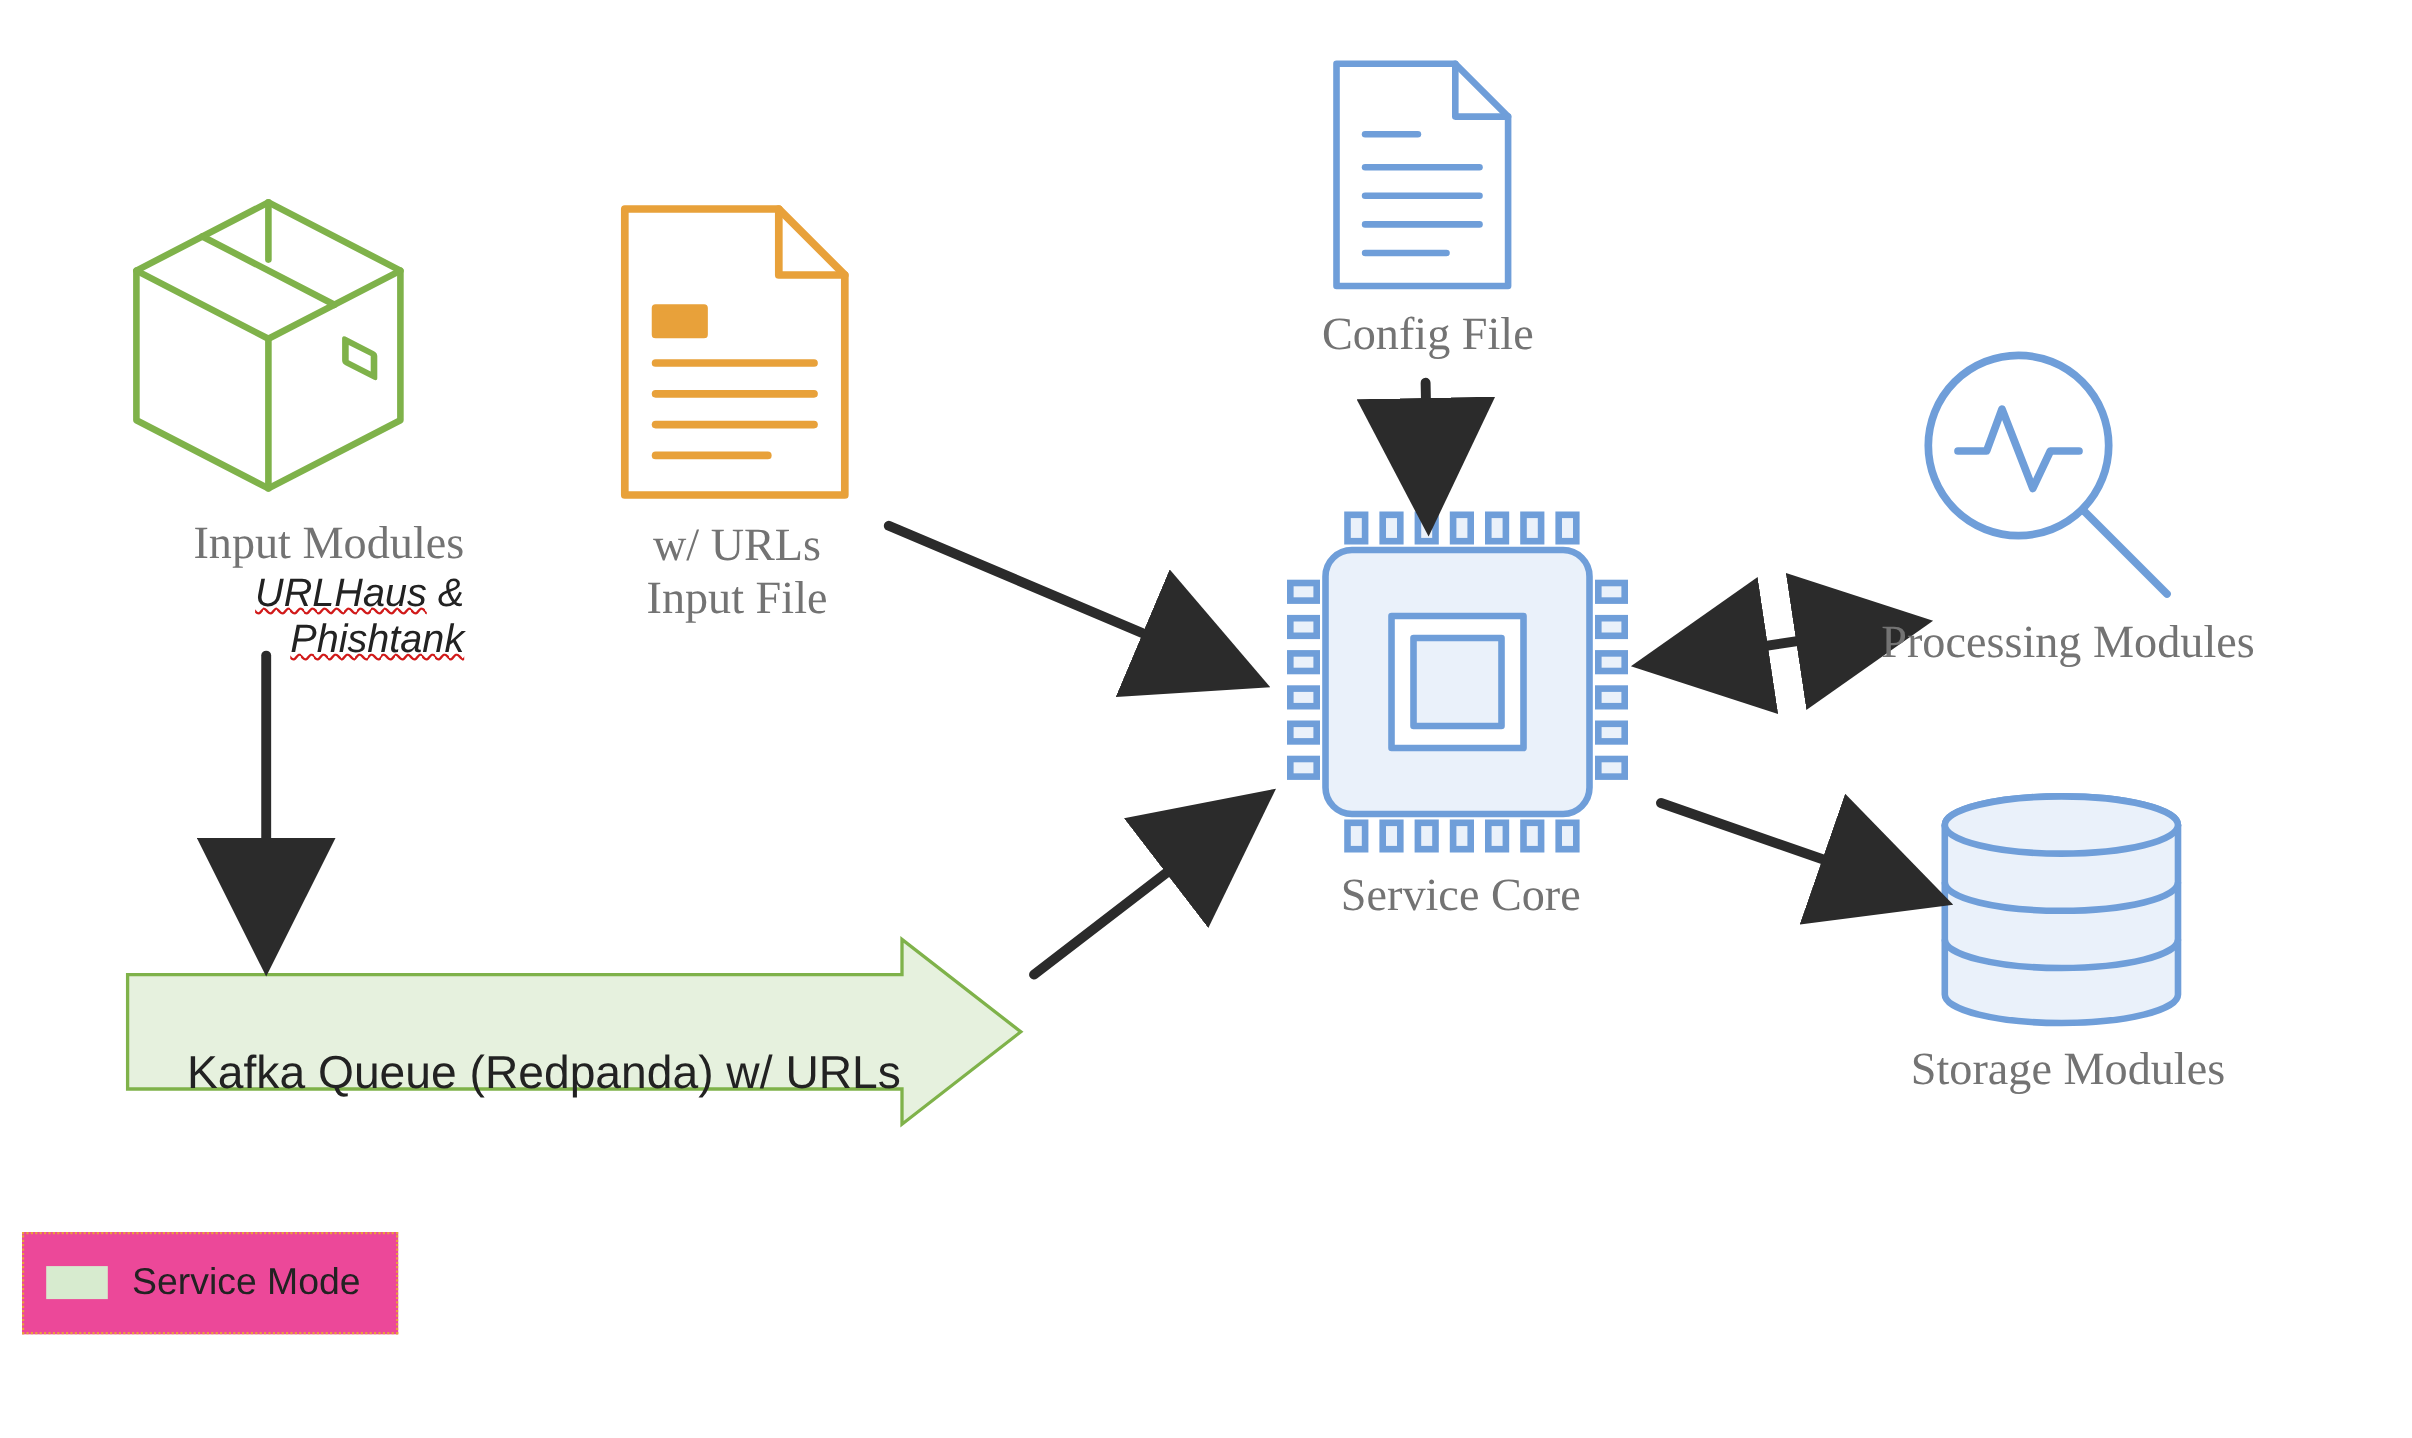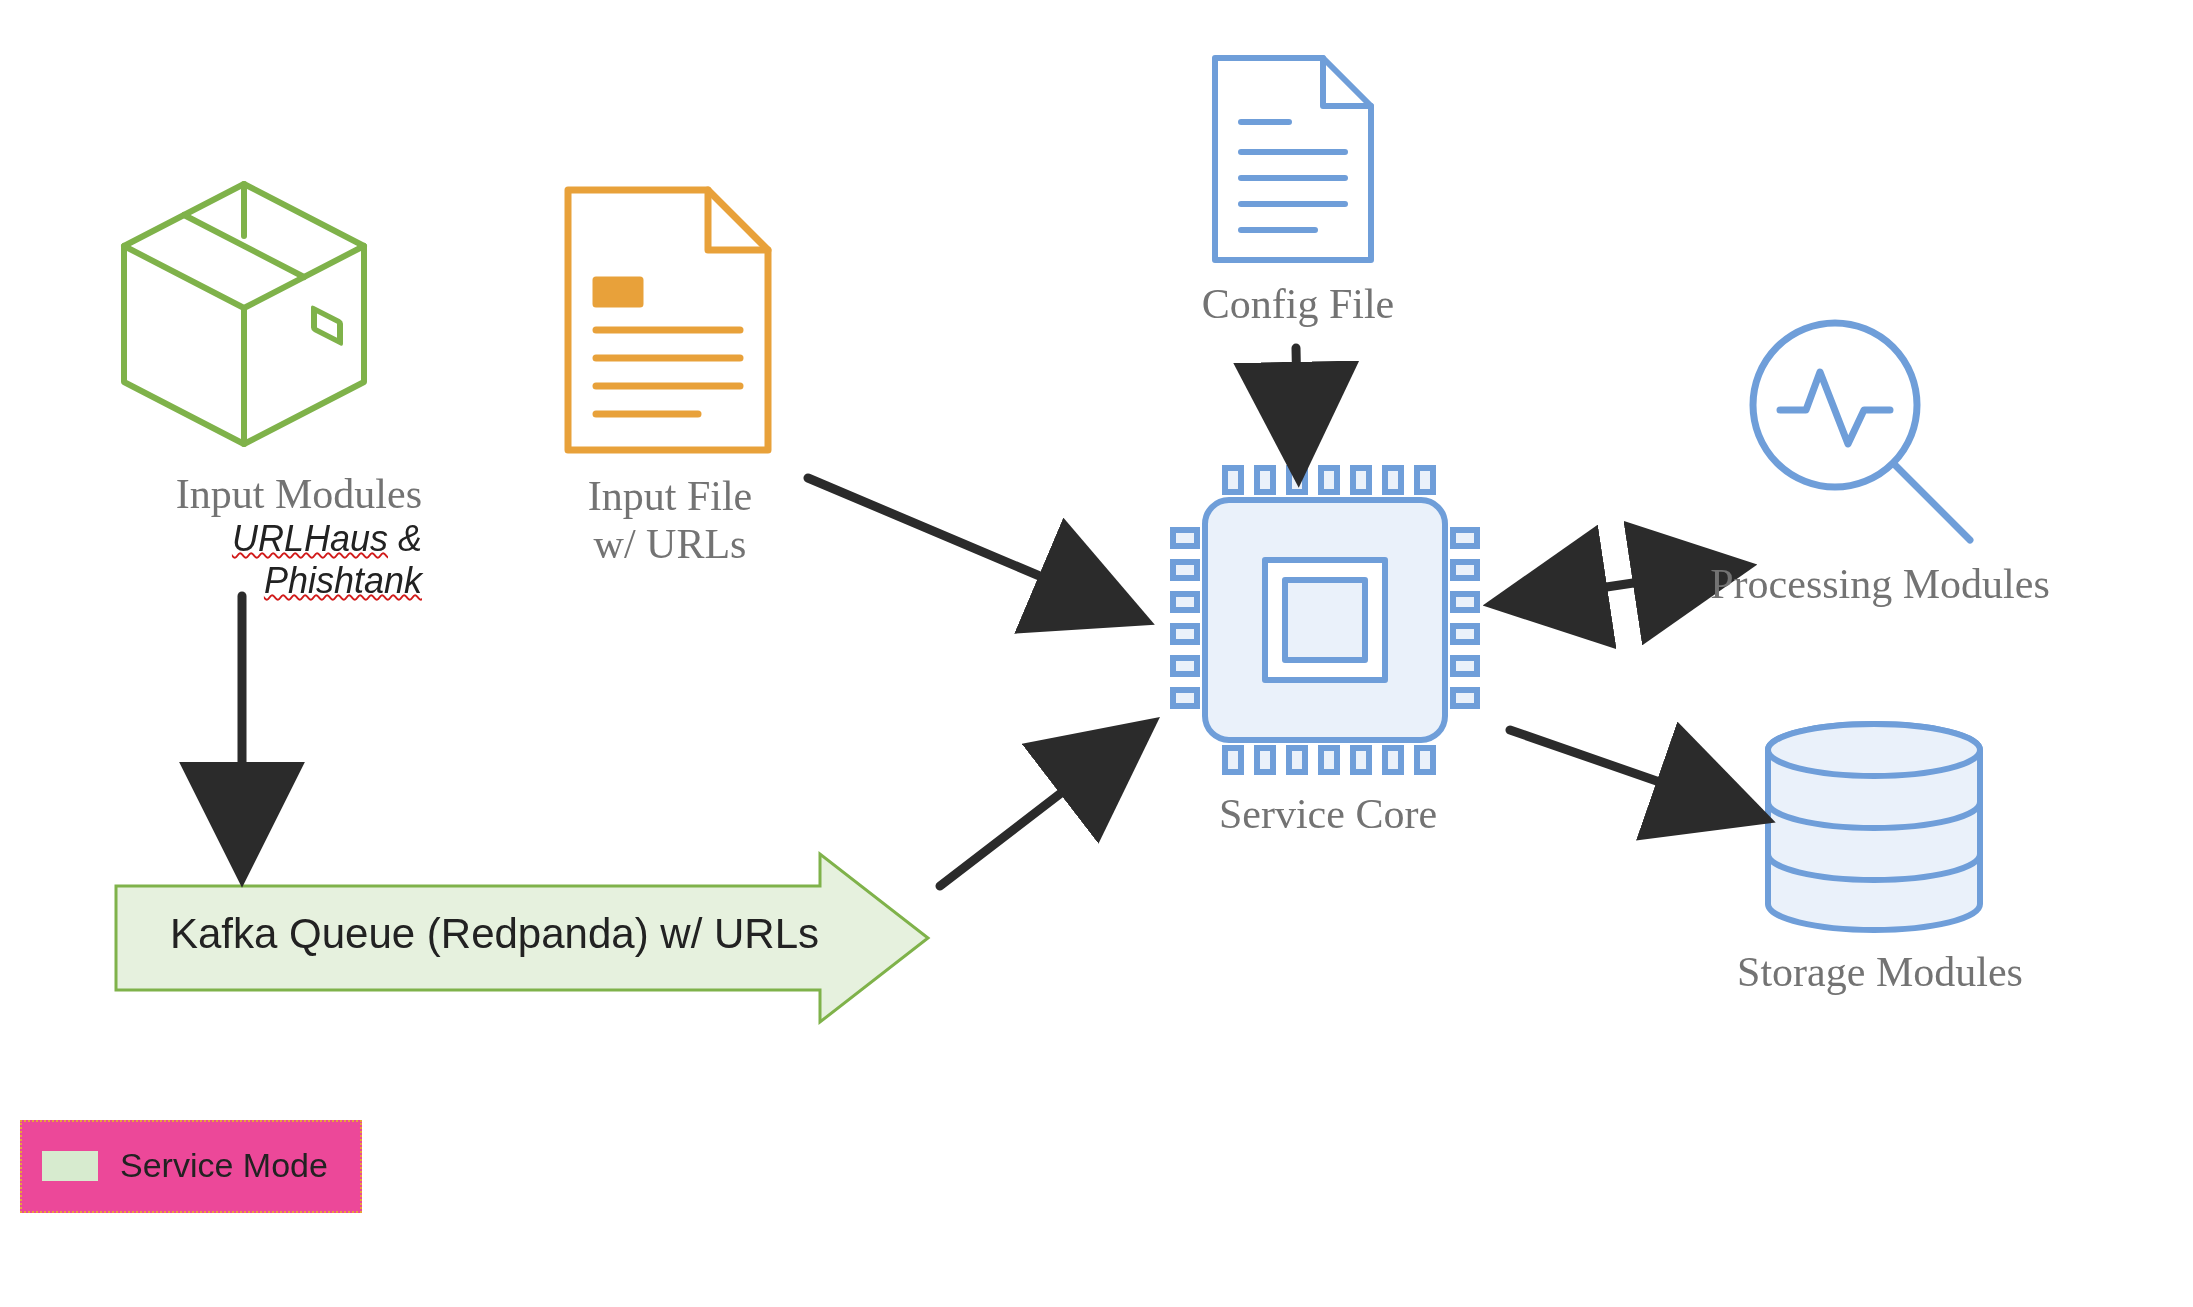--- a/index.html
+++ b/index.html
@@ -54,20 +54,21 @@
     position: absolute;
     left: 0; top: 0;
     width: 2193px;
     height: 1307px;
     pointer-events: none;
   }
   .kafka-text {
     position: absolute;
     font-size: 42px;
     color: #222;
+    margin-top: 41px;
   }
 </style>
 </head>
 <body>
 
 <svg class="canvas" viewBox="0 0 2193 1307">
   <defs>
 
     <marker id="ah" viewBox="0 0 20 20" refX="14" refY="10" markerWidth="14" markerHeight="14" orient="auto-start-reverse">
       <path d="M0,0 L20,10 L0,20 Z" fill="#2b2b2b"></path>
@@ -196,22 +197,22 @@
 </svg>
 
 <div class="node" style="left:92px; top:470px; width:330px; text-align:right;">
   <div class="label-main">Input Modules</div>
   <div class="label-sub">
     <span class="wavy">URLHaus</span><span> &amp; </span><span class="wavy">Phishtank</span>
   </div>
 </div>
 
 <div class="node" style="left:540px; top:472px; width:260px;">
+  <div class="label-main">w/ URLs</div>
   <div class="label-main">Input File</div>
-  <div class="label-main">w/ URLs</div>
 </div>
 
 <div class="node" style="left:1148px; top:280px; width:300px;">
   <div class="label-main">Config File</div>
 </div>
 
 <div class="node" style="left:1148px; top:790px; width:360px;">
   <div class="label-main">Service Core</div>
 </div>
 

